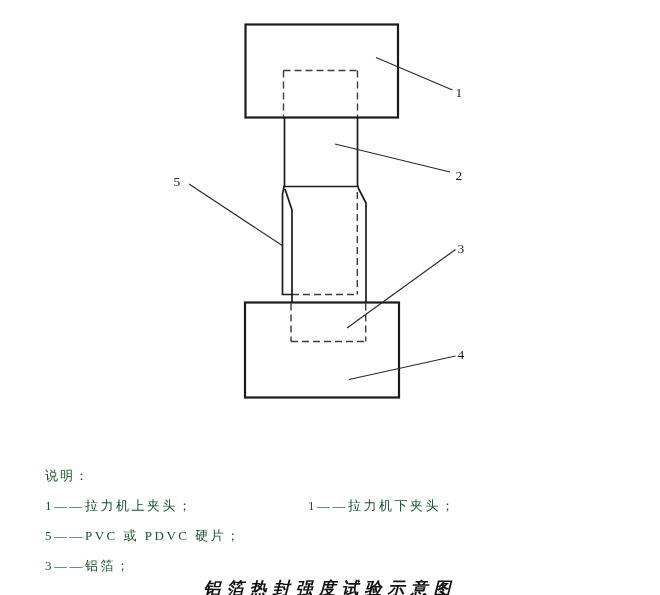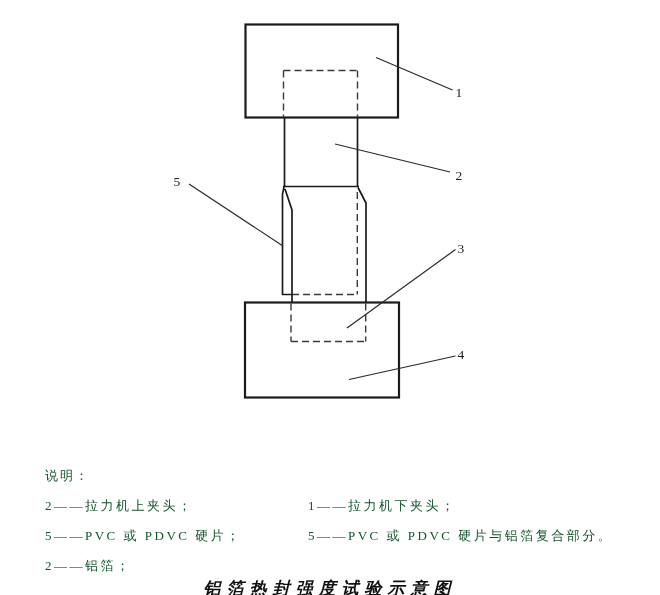--- a/index.html
+++ b/index.html
@@ -103,28 +103,27 @@
       <text class="callout-num" x="455.5" y="180">2</text>
       <text class="callout-num" x="457.5" y="252.5">3</text>
       <text class="callout-num" x="457.5" y="358.5">4</text>
       <text class="callout-num" x="173.5" y="186">5</text>
     </g>
   </svg>
 
   <div class="legend">
     <div class="legend-heading">说明：</div>
     <div class="legend-row">
-      <span class="legend-cell-left">2——拉力机上夹头；</span>
+      <span class="legend-cell-left">1——拉力机上夹头；</span>
       <span class="legend-cell-right">1——拉力机下夹头；</span>
     </div>
     <div class="legend-row">
       <span class="legend-cell-left">5——PVC 或 PDVC 硬片；</span>
-      <span class="legend-cell-right">5——PVC 或 PDVC 硬片与铝箔复合部分。</span>
     </div>
     <div class="legend-row">
-      <span class="legend-cell-left">2——铝箔；</span>
+      <span class="legend-cell-left">3——铝箔；</span>
       <span class="legend-cell-right"></span>
     </div>
   </div>
 
   <div class="caption">铝箔热封强度试验示意图</div>
 
 </div>
 
 </body></html>

